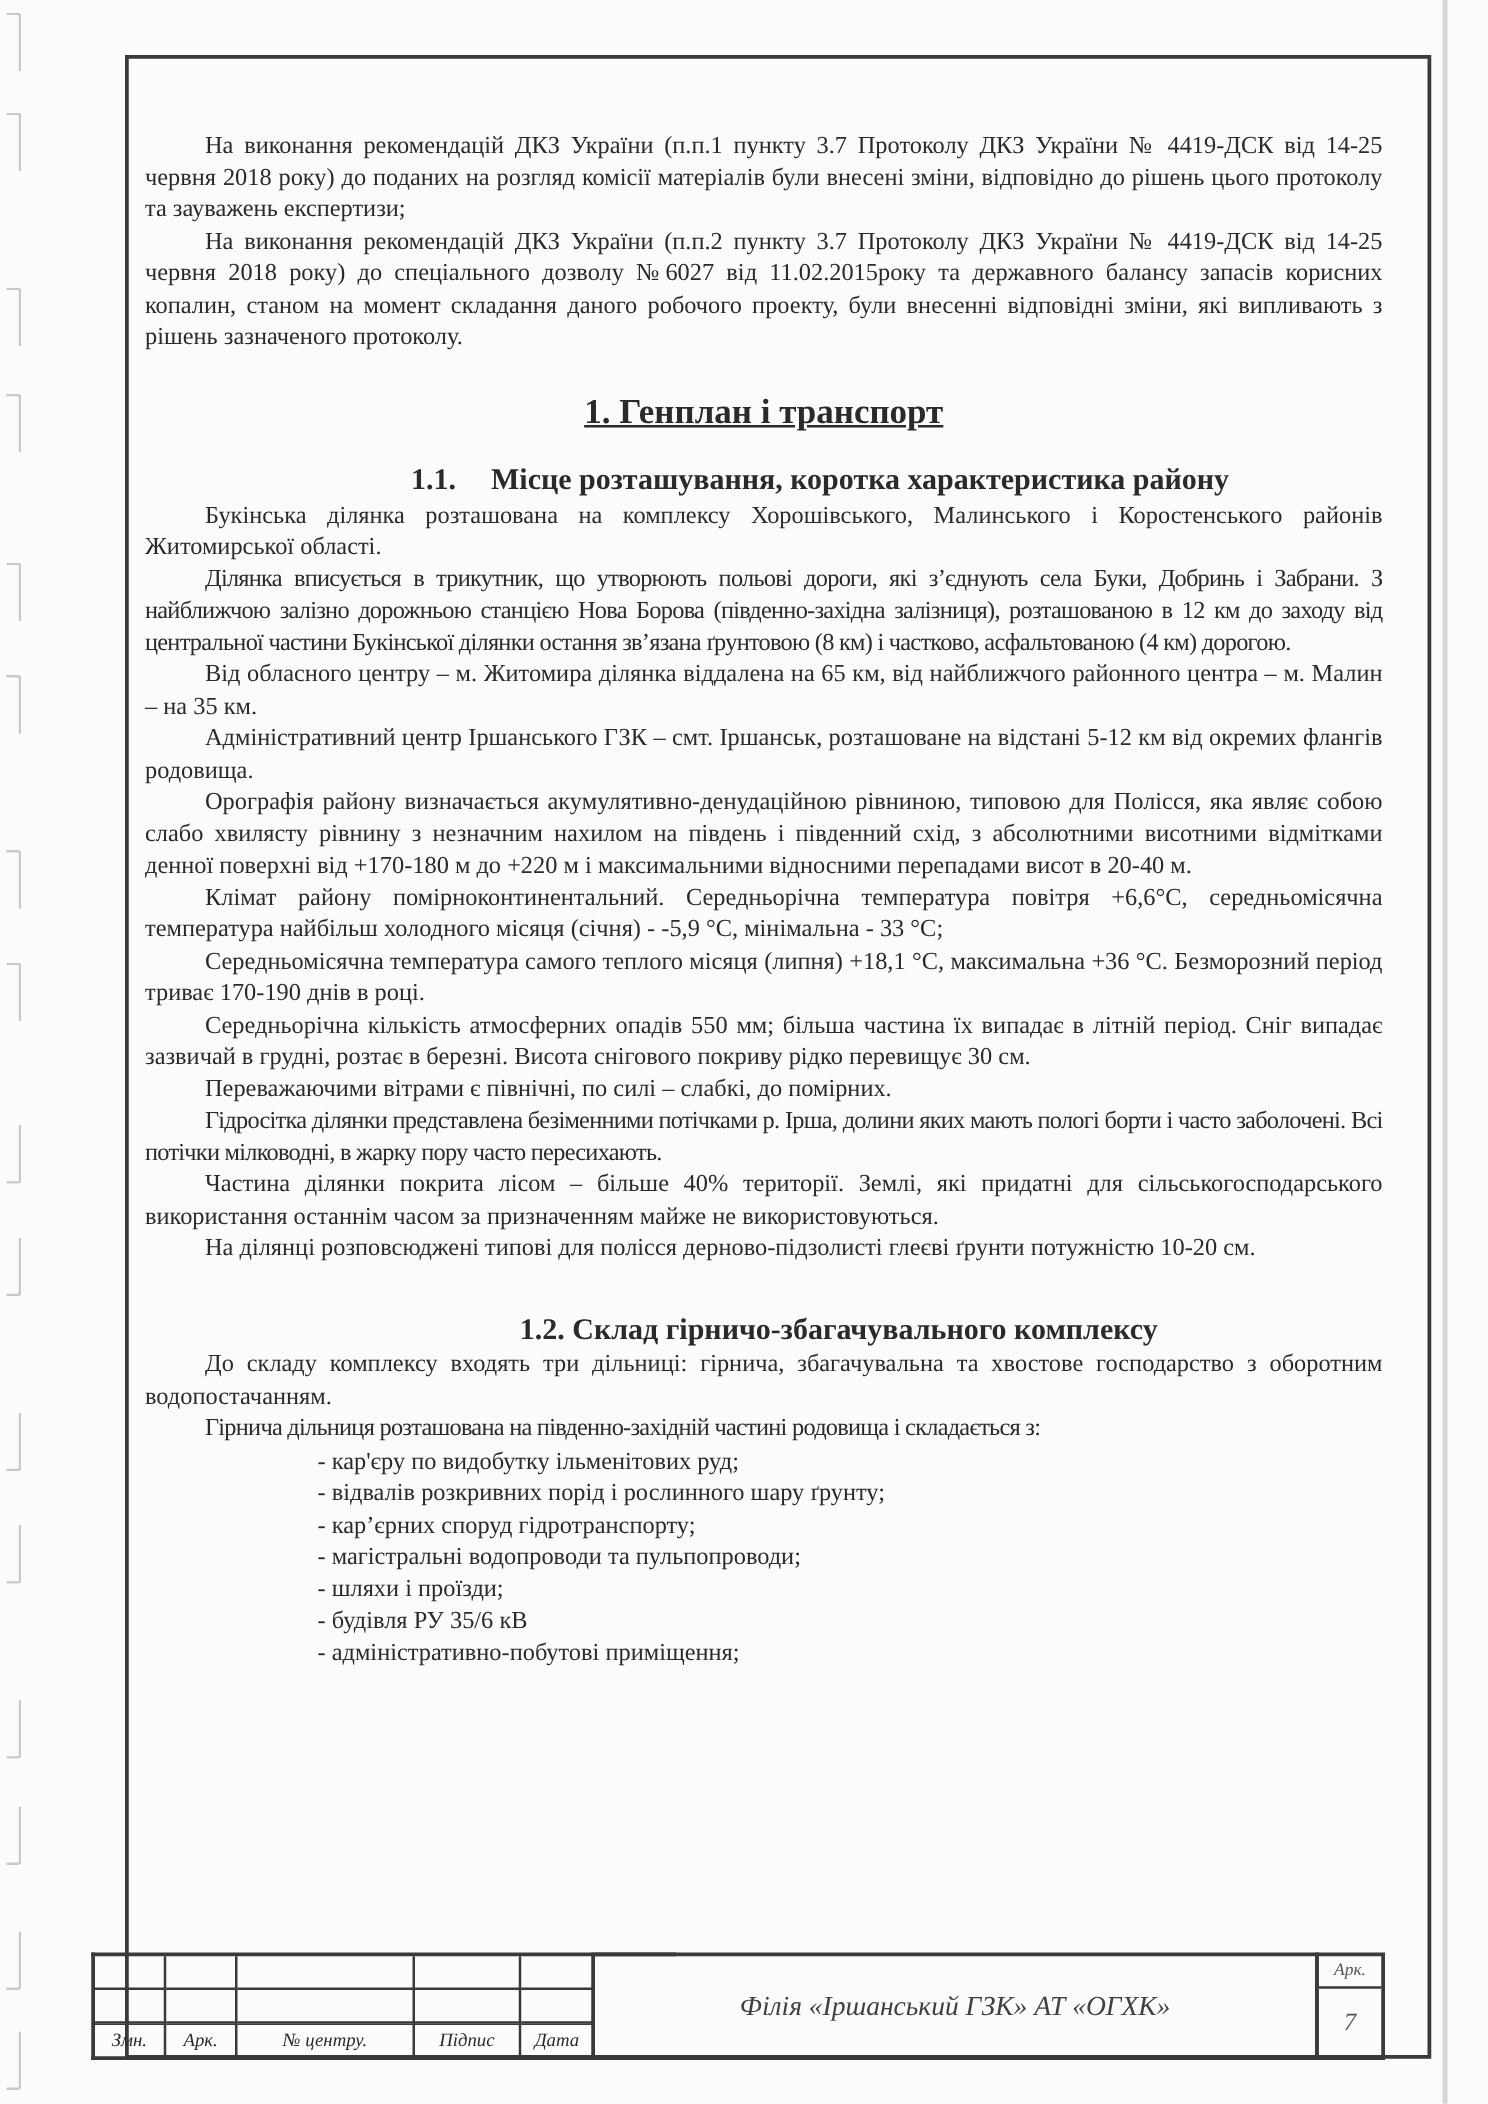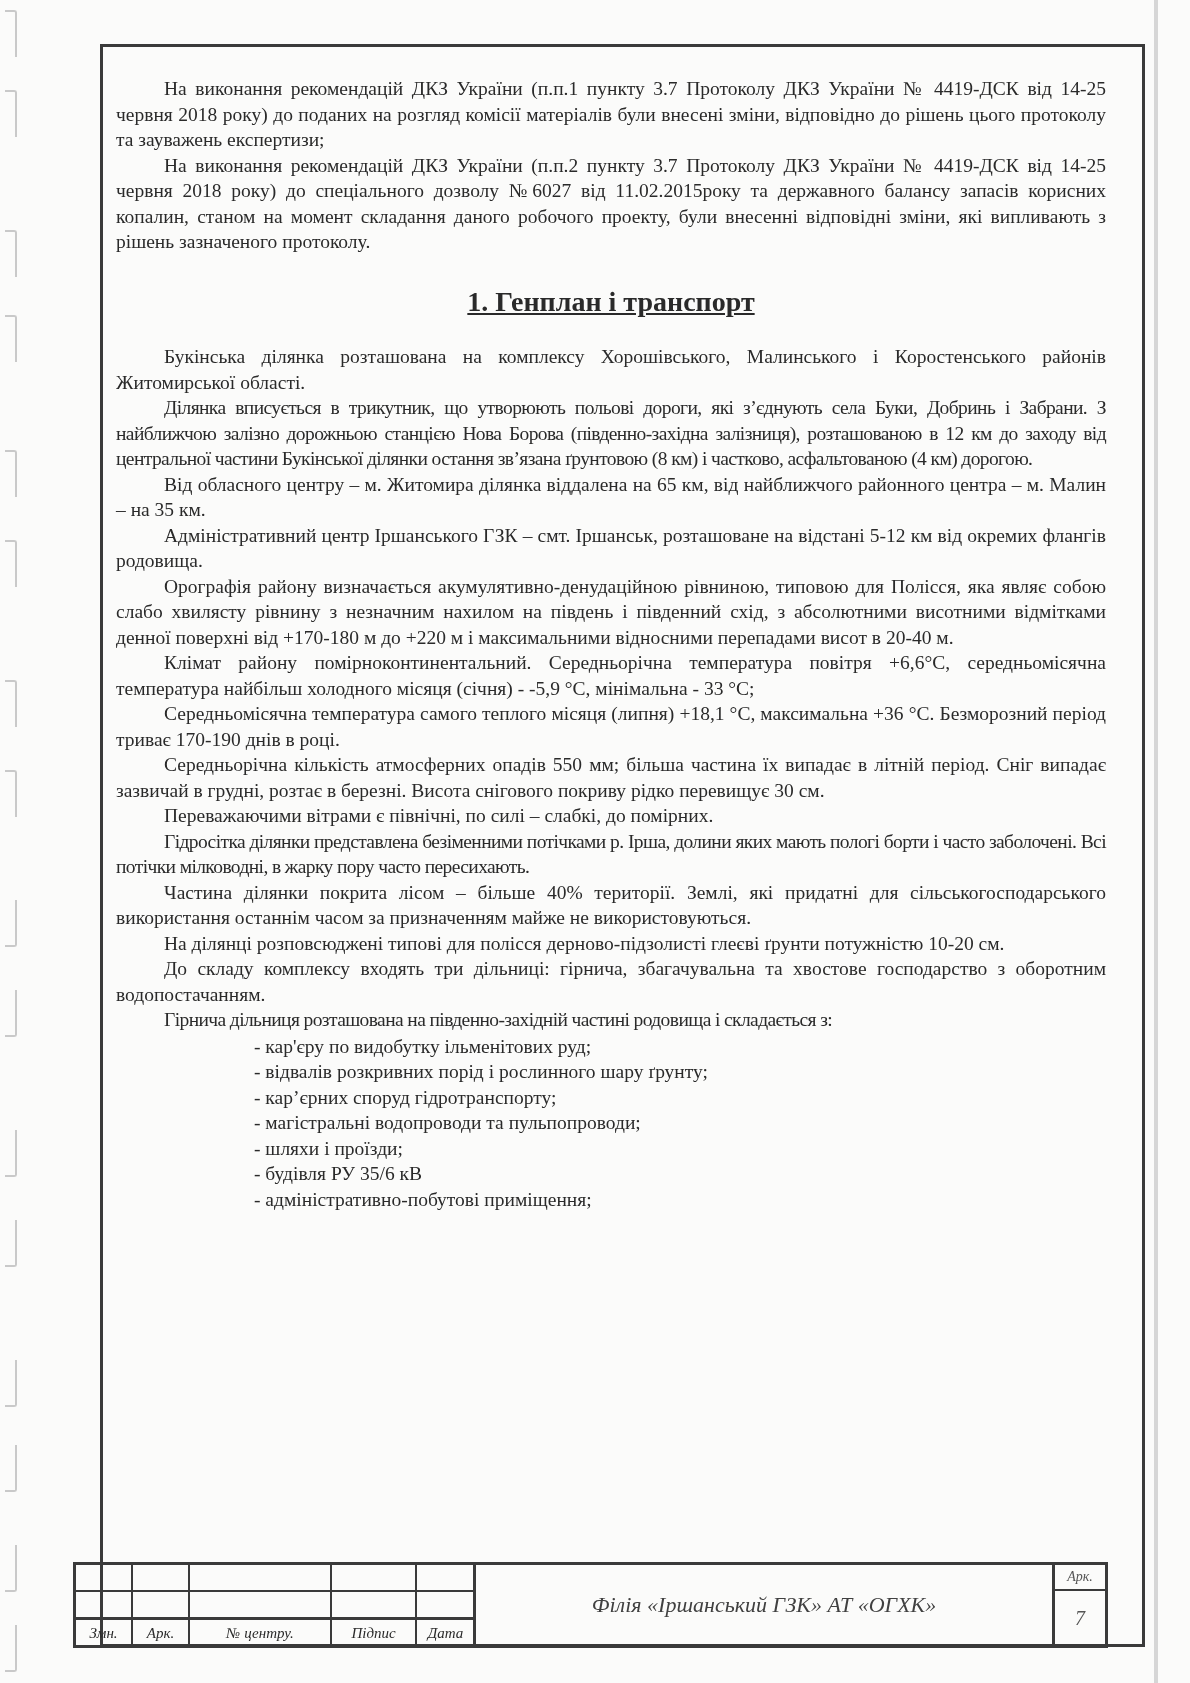--- a/index.html
+++ b/index.html
@@ -16,21 +16,21 @@
     }
     .binder-mark.low { border-top: none; border-bottom: 2px solid #c9c9c9; border-radius: 0 0 3px 0; }
     .scan-edge {
       position: absolute; right: 32px; top: 0; width: 4px; height: 1683px; background: #d6d6d6;
     }
     .frame {
       position: absolute; left: 100px; top: 44px; width: 1045px; height: 1603px;
       border: 3px solid #3a3a3a; box-sizing: border-box;
     }
     .content {
-      position: absolute; left: 116px; top: 76px; width: 990px;
+      position: absolute; left: 116px; top: 104px; width: 990px;
       font-size: 19.5px; line-height: 25.5px;
     }
     .p { text-align: justify; text-indent: 48px; margin: 0; }
     .p.cond { letter-spacing: -0.6px; }
     .h1 { text-align: center; font-weight: bold; font-size: 28px; margin: 34px 0 30px 0; text-decoration: underline; }
     .h2 { text-align: center; font-weight: bold; font-size: 24px; margin: 0 0 2px 0; padding-left: 90px; }
     .h2 .num { margin-right: 28px; }
     .h3 { text-align: center; font-weight: bold; font-size: 24px; margin: 40px 0 2px 0; padding-left: 120px; }
     .list { margin: 1px; padding-left: 137px; list-style: none; }
     .list li { margin: 0; }
@@ -79,33 +79,37 @@
 <div class="scan-edge"></div>
 
 <div class="frame"></div>
 
 <div class="content">
   <p class="p">На виконання рекомендацій ДКЗ України (п.п.1 пункту 3.7 Протоколу ДКЗ України № 4419-ДСК від 14-25 червня 2018 року) до поданих на розгляд комісії матеріалів були внесені зміни, відповідно до рішень цього протоколу та зауважень експертизи;</p>
   <p class="p">На виконання рекомендацій ДКЗ України (п.п.2 пункту 3.7 Протоколу ДКЗ України № 4419-ДСК від 14-25 червня 2018 року) до спеціального дозволу №6027 від 11.02.2015року та державного балансу запасів корисних копалин, станом на момент складання даного робочого проекту, були внесенні відповідні зміни, які випливають з рішень зазначеного протоколу.</p>
 
   <div class="h1">1. Генплан і транспорт</div>
 
+  <div class="h2">
+    <span class="num">1.1.</span><span>Місце розташування, коротка характеристика району</span>
+  </div>
   <p class="p">Букінська ділянка розташована на комплексу Хорошівського, Малинського і Коростенського районів Житомирської області.</p>
   <p class="p cond">Ділянка вписується в трикутник, що утворюють польові дороги, які з’єднують села Буки, Добринь і Забрани. З найближчою залізно дорожньою станцією Нова Борова (південно-західна залізниця), розташованою в 12 км до заходу від центральної частини Букінської ділянки остання зв’язана ґрунтовою (8 км) і частково, асфальтованою (4 км) дорогою.</p>
   <p class="p">Від обласного центру – м. Житомира ділянка віддалена на 65 км, від найближчого районного центра – м. Малин – на 35 км.</p>
   <p class="p">Адміністративний центр Іршанського ГЗК – смт. Іршанськ, розташоване на відстані 5-12 км від окремих флангів родовища.</p>
   <p class="p">Орографія району визначається акумулятивно-денудаційною рівниною, типовою для Полісся, яка являє собою слабо хвилясту рівнину з незначним нахилом на південь і південний схід, з абсолютними висотними відмітками денної поверхні від +170-180 м до +220 м і максимальними відносними перепадами висот в 20-40 м.</p>
   <p class="p">Клімат району помірноконтинентальний. Середньорічна температура повітря +6,6°С, середньомісячна температура найбільш холодного місяця (січня) - -5,9 °С, мінімальна - 33 °С;</p>
   <p class="p">Середньомісячна температура самого теплого місяця (липня) +18,1 °С, максимальна +36 °С. Безморозний період триває 170-190 днів в році.</p>
   <p class="p">Середньорічна кількість атмосферних опадів 550 мм; більша частина їх випадає в літній період. Сніг випадає зазвичай в грудні, розтає в березні. Висота снігового покриву рідко перевищує 30 см.</p>
   <p class="p">Переважаючими вітрами є північні, по силі – слабкі, до помірних.</p>
   <p class="p cond">Гідросітка ділянки представлена безіменними потічками р. Ірша,  долини яких мають пологі борти і часто заболочені. Всі потічки мілководні, в жарку пору часто пересихають.</p>
   <p class="p">Частина ділянки покрита лісом – більше 40% території. Землі, які придатні для сільськогосподарського використання останнім часом за призначенням майже не використовуються.</p>
   <p class="p">На ділянці розповсюджені типові для полісся дерново-підзолисті глеєві ґрунти потужністю 10-20 см.</p>
 
+  <div class="h3">1.2. Склад гірничо-збагачувального комплексу</div>
   <p class="p">До складу комплексу входять три дільниці: гірнича, збагачувальна та хвостове господарство з оборотним водопостачанням.</p>
   <p class="p cond">Гірнича дільниця розташована на південно-західній частині родовища і складається з:</p>
   <ul class="list">
     <li>- кар'єру по видобутку  ільменітових руд;</li>
     <li>- відвалів розкривних порід і рослинного шару ґрунту;</li>
     <li>- кар’єрних споруд гідротранспорту;</li>
     <li>- магістральні водопроводи та пульпопроводи;</li>
     <li>- шляхи і проїзди;</li>
     <li>- будівля РУ 35/6 кВ</li>
     <li>- адміністративно-побутові приміщення;</li>

